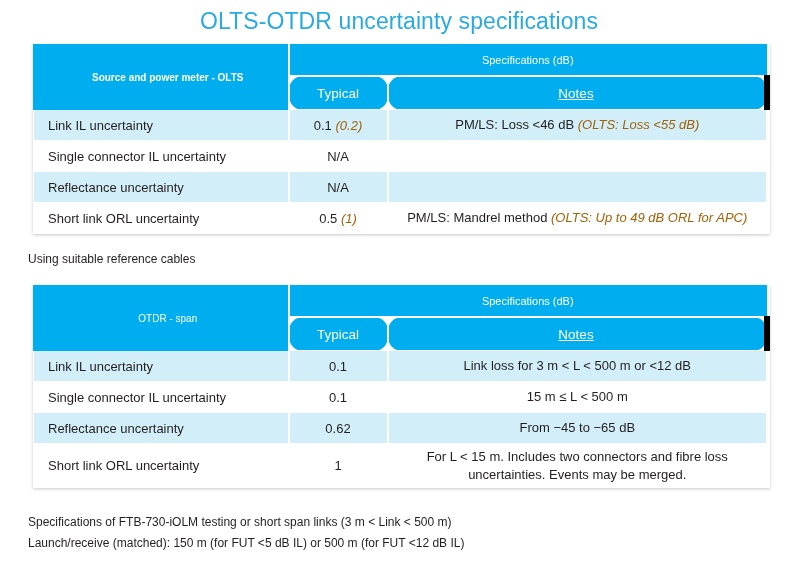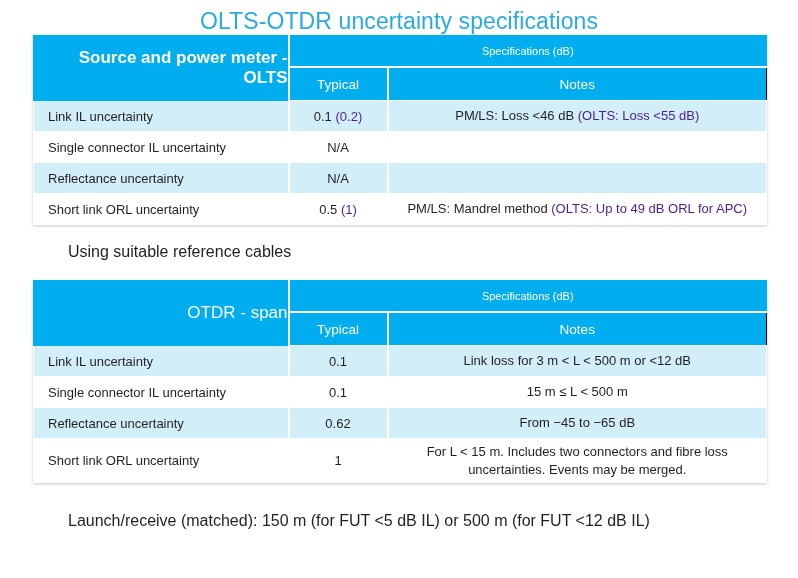--- a/index.html
+++ b/index.html
@@ -16,20 +16,21 @@
     position: relative;
   }
 
   .page-title {
     text-align: center;
     color: #29abe2;
     font-size: 23px;
     font-weight: 400;
     letter-spacing: 0.1px;
     padding-top: 8px;
+    padding-bottom: 9px;
   }
 
   .spec-table {
     width: 733px;
     margin: 0 auto 0 33px;
     border-collapse: collapse;
     table-layout: fixed;
     background: #ffffff;
     box-shadow: 0 1px 3px rgba(0,0,0,0.22);
     border: 1px solid #dcdcdc;
@@ -43,22 +44,22 @@
   .spec-table td {
     border: 1px solid #ffffff;
     padding: 0;
     vertical-align: middle;
   }
 
   
   th.h-corner {
     background: #00aeef;
     color: #ffffff;
-    font-size: 17px;
-    text-align: right;
+    font-size: 10px;
+    text-align: center;
     padding: 6px 0 6px 14px;
     height: 52px;
     border-right: 2px solid #ffffff;
     border-left: 1px solid #00aeef;
     border-top: 1px solid #00aeef;
     border-bottom: 1px solid #00aeef;
   }
   th.h-corner.bold { font-weight: bold; }
   th.h-corner.normal { font-weight: normal; }
 
@@ -74,23 +75,24 @@
     border-right: 1px solid #00aeef;
   }
 
   th.h-sub {
     background: #00aeef;
     color: #ffffff;
     font-size: 13.5px;
     font-weight: normal;
     text-align: center;
     height: 26px;
+    border-radius: 14px;
   }
   th.h-sub.typ { border-right: 2px solid #ffffff; }
-  th.h-sub.notes { border-right: 1px solid #000000; }
+  th.h-sub.notes { border-right: 6px solid #000000; text-decoration: underline; }
 
   
   .spec-table tbody tr { height: 31px; }
   .spec-table tbody tr.tall { height: 44px; }
 
   .spec-table tbody td {
     font-size: 13px;
     color: #231f20;
     border-top: 1px solid #ffffff;
     border-bottom: 1px solid #ffffff;
@@ -106,26 +108,26 @@
   td.c-typical-cell {
     text-align: center;
     border-right: 2px solid #ffffff;
   }
   td.c-notes-cell {
     text-align: center;
     padding: 3px 0;
     line-height: 1.35;
   }
 
-  .accent { color: #4c1d95; }
+  .accent { color: #a16207; font-style: italic; }
 
   .note-line {
-    font-size: 16px;
+    font-size: 12px;
     color: #231f20;
-    padding-left: 68px;
+    padding-left: 28px;
   }
 
   .mid-note { padding-top: 18px; padding-bottom: 19px; }
 
   .footer-notes { padding-top: 24px; }
   .footer-notes .note-line { line-height: 1.72; }
 </style>
 </head>
 <body>
 
@@ -207,15 +209,16 @@
     </tr>
     <tr class="plain tall">
       <td class="c-label-cell">Short link ORL uncertainty</td>
       <td class="c-typical-cell">1</td>
       <td class="c-notes-cell">For L &lt; 15 m. Includes two connectors and fibre loss uncertainties. Events may be merged.</td>
     </tr>
   </tbody>
 </table>
 
 <div class="footer-notes">
+  <div class="note-line">Specifications of FTB-730-iOLM testing or short span links (3 m &lt; Link &lt; 500 m)</div>
   <div class="note-line">Launch/receive (matched): 150 m (for FUT &lt;5 dB IL) or 500 m (for FUT &lt;12 dB IL)</div>
 
 </div>
 
 </body></html>

